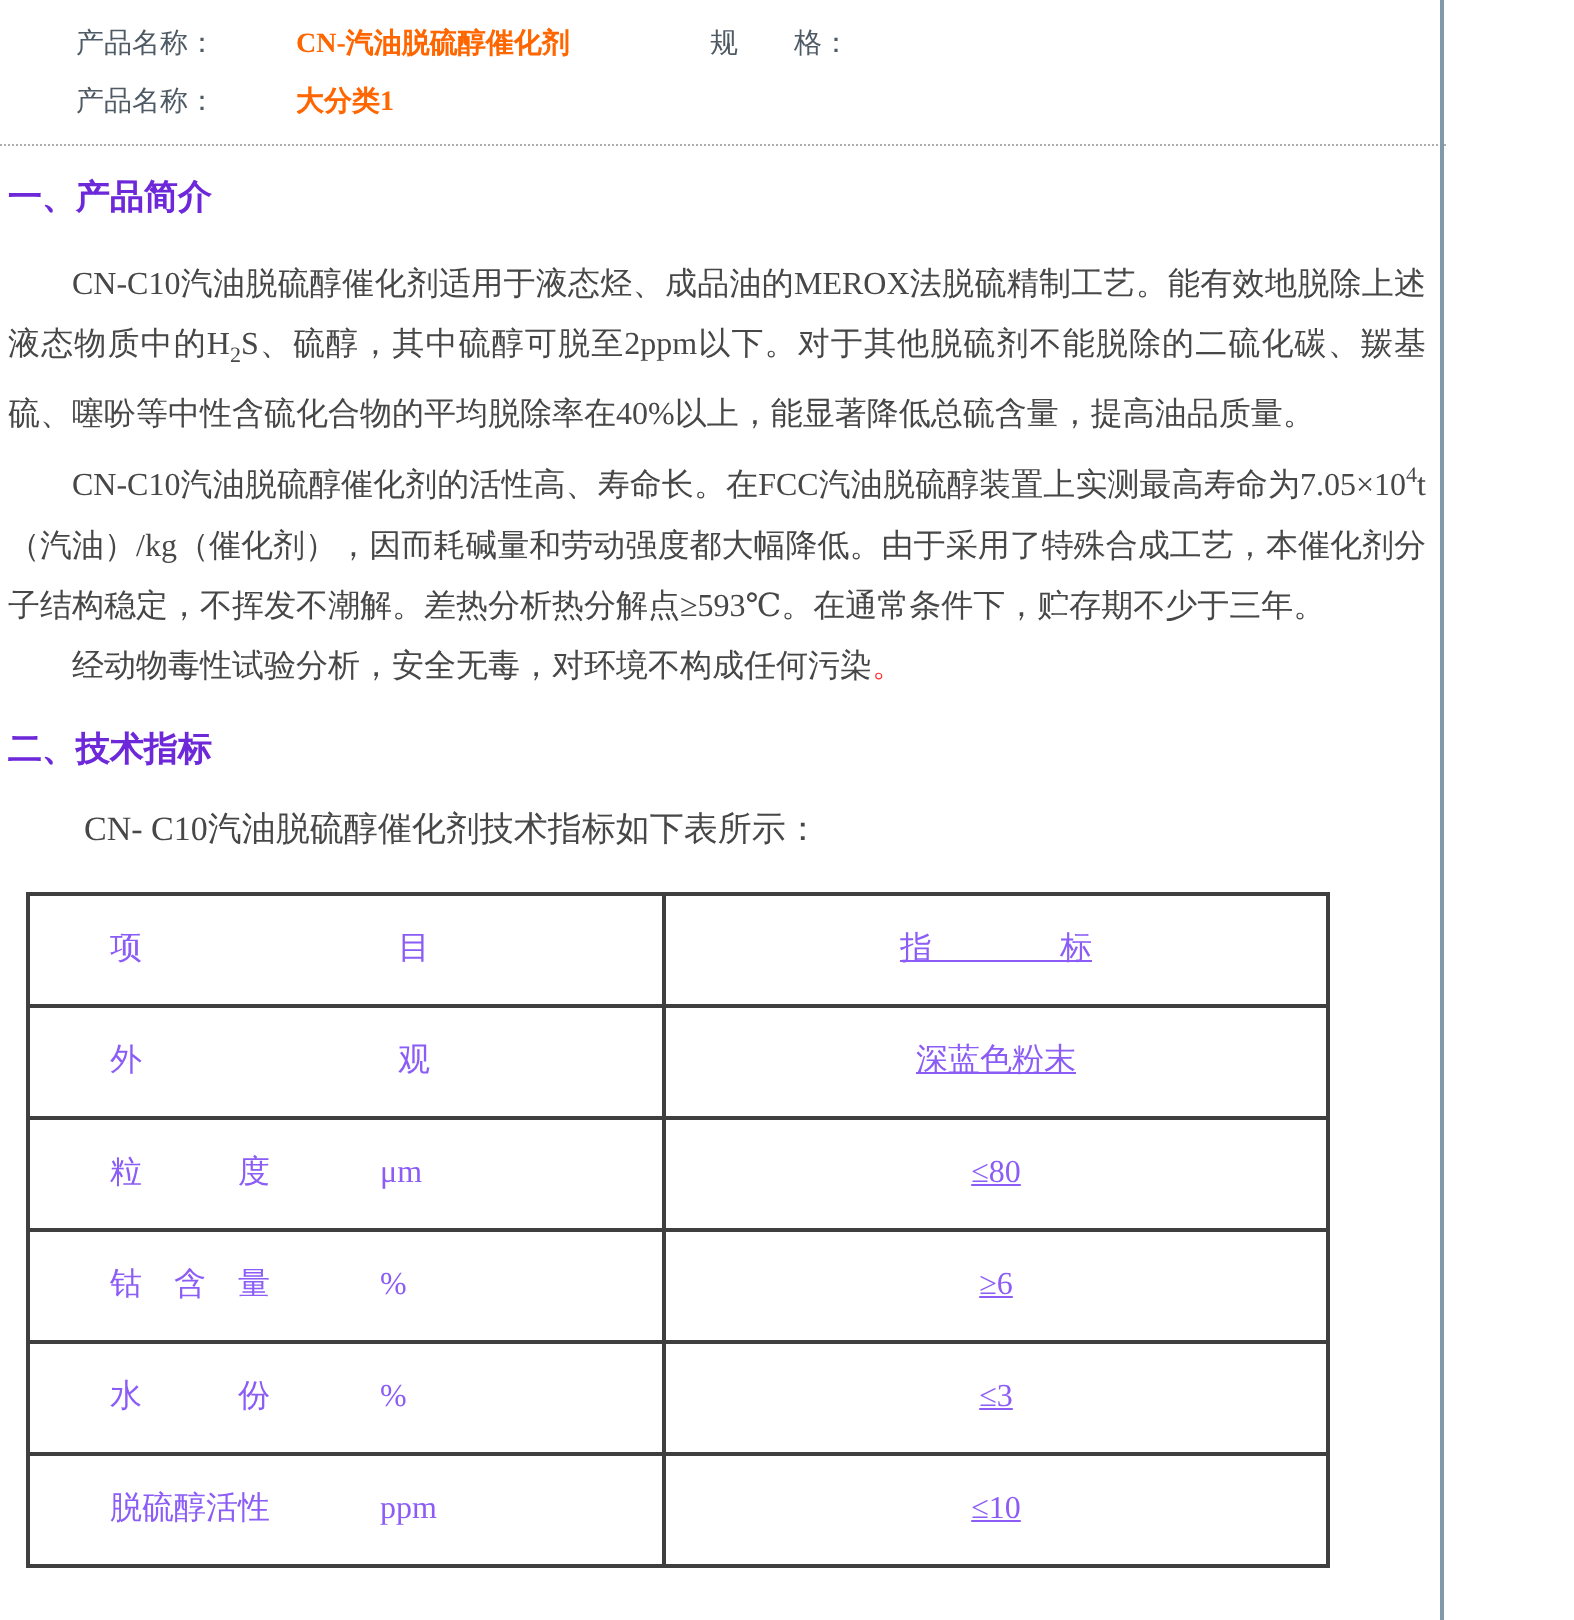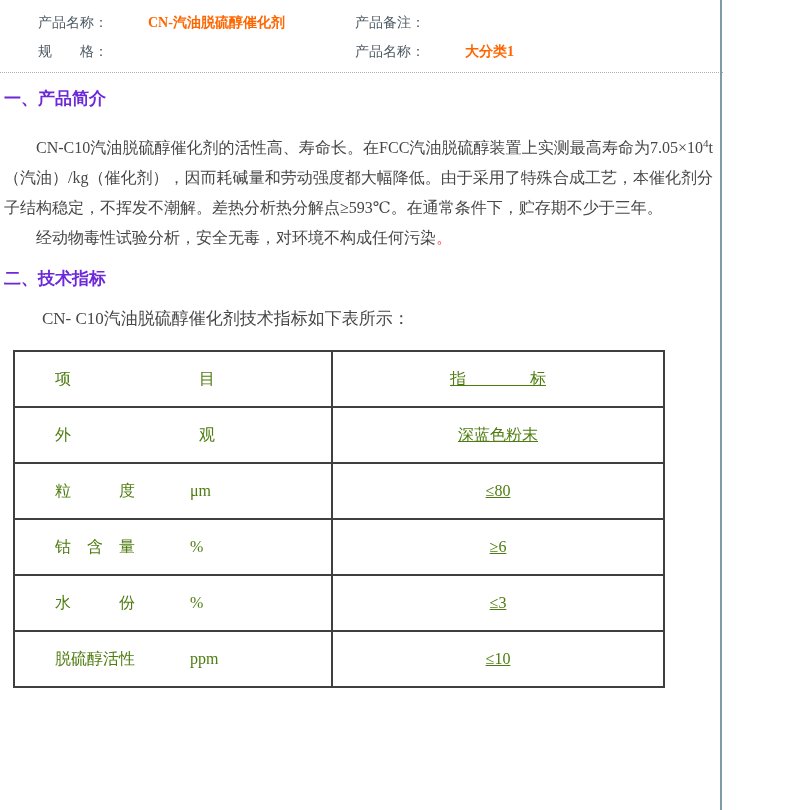--- a/index.html
+++ b/index.html
@@ -67,21 +67,21 @@
     color: #474747;
   }
 
   
   table.spec {
     margin: 16px 0 0 13px;
     width: 652px;
     border-collapse: collapse;
     table-layout: fixed;
     font-size: 16px;
-    color: #4d7c0f;
+    color: #8b5cf6;
   }
   table.spec td {
     border: 2px solid #3f3f3f;
     height: 56px;
     vertical-align: middle;
   }
   td.c-item { width: 318px; padding-left: 40px; }
   td.c-value { text-align: center; text-decoration: underline; }
   .cell-name { display: inline-block; min-width: 135px; white-space: pre; }
   .cell-unit { white-space: pre; }
@@ -91,37 +91,35 @@
 
 <div class="page">
 
   <div class="page-right-edge"></div>
 
   <div class="info-grid">
     <div class="info-cell">
       <span class="info-label">产品名称：</span><span class="info-value accent">CN-汽油脱硫醇催化剂</span>
     </div>
     <div class="info-cell">
-      <span class="info-label">产品备注：</span><span class="info-value"></span>
-    </div>
-    <div class="info-cell">
       <span class="info-label">规　　格：</span><span class="info-value"></span>
     </div>
     <div class="info-cell">
       <span class="info-label">产品名称：</span><span class="info-value accent">大分类1</span>
     </div>
   </div>
 
   <div class="dotted-sep"></div>
 
   <div class="content">
 
     <div class="sec-heading">一、产品简介</div>
 
     <div class="body-text">
+      <p><span>CN-C10汽油脱硫醇催化剂适用于液态烃、成品油的MEROX法脱硫精制工艺。能有效地脱除上述液态物质中的H</span><sub class="chem">2</sub><span>S、硫醇，其中硫醇可脱至2ppm以下。对于其他脱硫剂不能脱除的二硫化碳、羰基硫、噻吩等中性含硫化合物的平均脱除率在40%以上，能显著降低总硫含量，提高油品质量。</span></p>
       <p><span>CN-C10汽油脱硫醇催化剂的活性高、寿命长。在FCC汽油脱硫醇装置上实测最高寿命为7.05×10</span><sup class="pow">4</sup><span>t（汽油）/kg（催化剂），因而耗碱量和劳动强度都大幅降低。由于采用了特殊合成工艺，本催化剂分子结构稳定，不挥发不潮解。差热分析热分解点≥593℃。在通常条件下，贮存期不少于三年。</span></p>
       <p><span>经动物毒性试验分析，安全无毒，对环境不构成任何污染</span><span class="red-period">。</span></p>
     </div>
 
     <div class="sec-heading">二、技术指标</div>
 
     <p class="table-intro">CN- C10汽油脱硫醇催化剂技术指标如下表所示：</p>
 
   </div>
 

